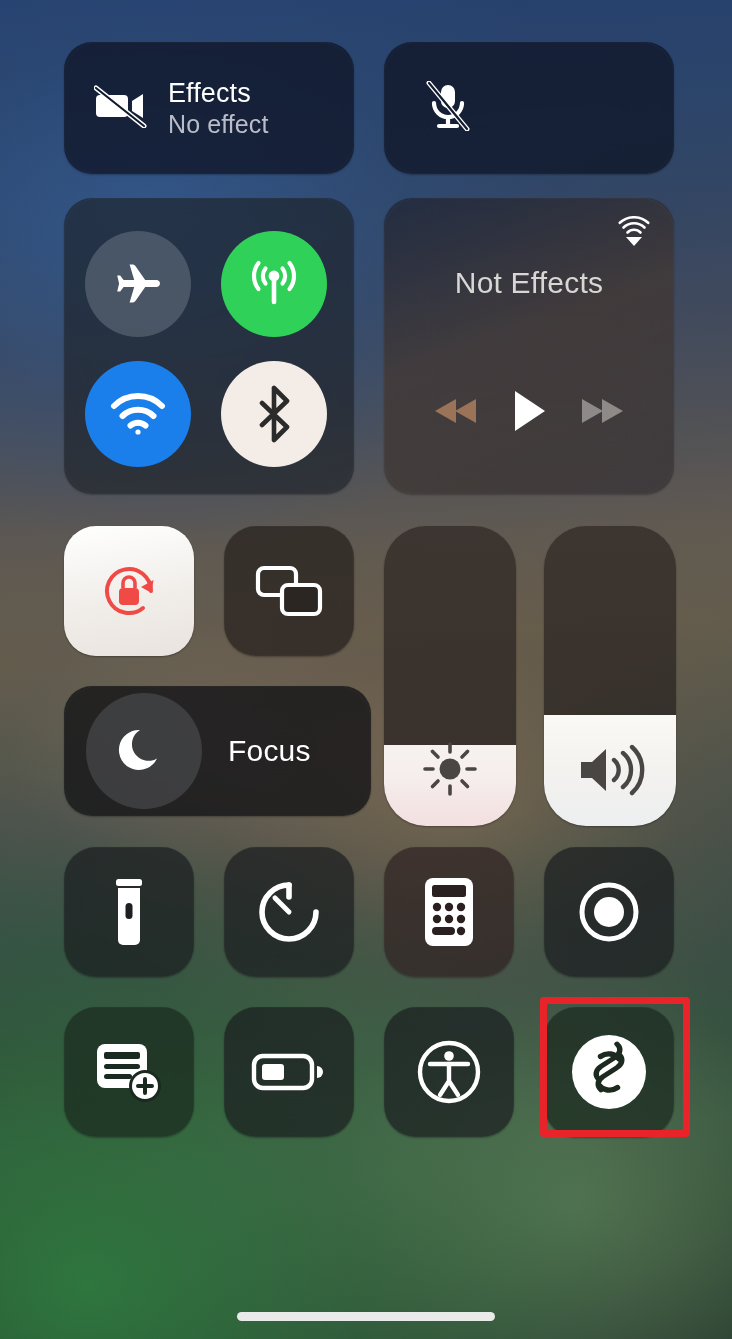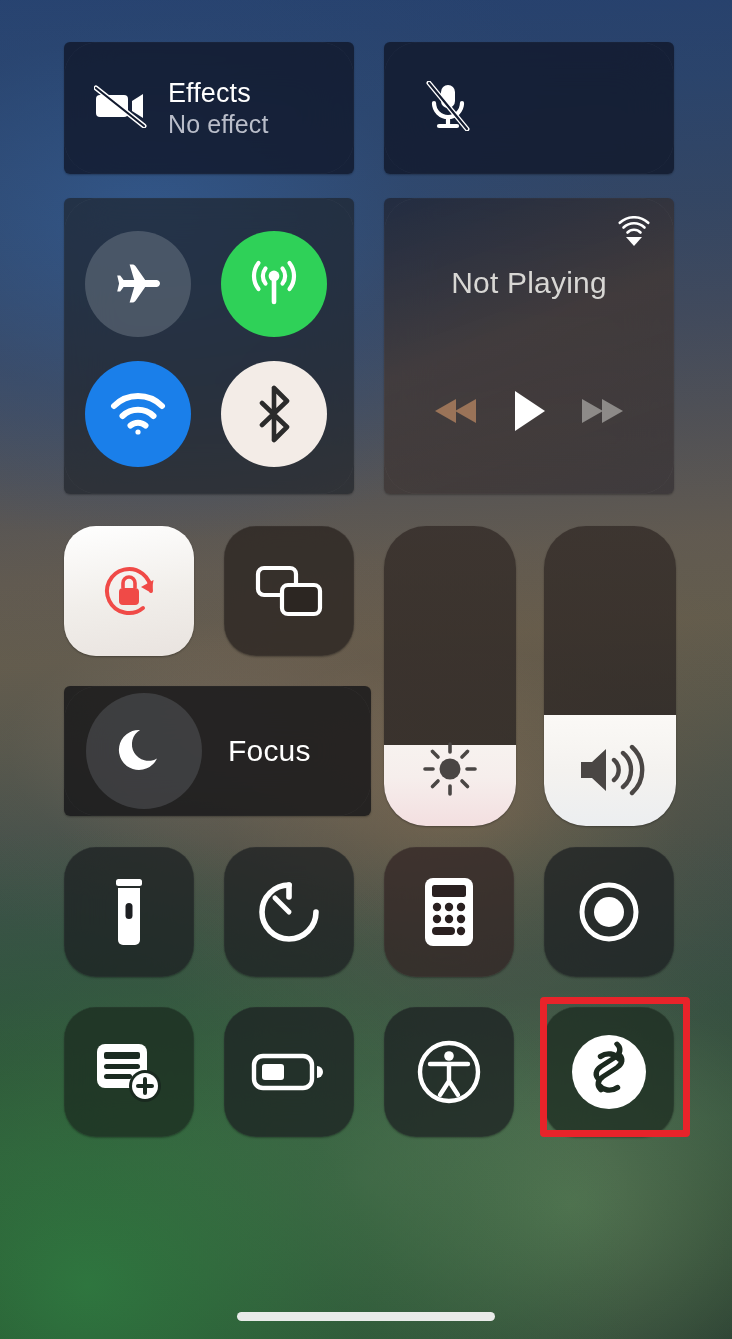--- a/index.html
+++ b/index.html
@@ -44,21 +44,21 @@
     background:linear-gradient(180deg, rgba(10,16,30,0.22) 0%, rgba(20,22,26,0.10) 40%, rgba(16,26,18,0.16) 100%);
   }
 
   
   #cc{
     position:absolute; left:0; top:0; width:732px; height:1339px;
   }
 
   .module{
     position:absolute;
-    border-radius:6px;
+    border-radius:28px;
     background:rgba(28,30,36,0.62);
     backdrop-filter:blur(24px);
     -webkit-backdrop-filter:blur(24px);
     box-shadow:0 1px 2px rgba(0,0,0,0.28);
     overflow:hidden;
   }
   .module::after{
     content:""; position:absolute; inset:0; border-radius:34px;
     box-shadow:inset 0 0 0 0.5px rgba(255,255,255,0.045);
     pointer-events:none;
@@ -235,21 +235,21 @@
 
     <span class="airplay">
       <svg width="36" height="36" viewBox="0 0 36 36">
         <path d="M18 30 l-8 -9 h16 z" fill="#fff"></path>
         <path d="M11.5 16.5 a9 9 0 0 1 13 0" fill="none" stroke="#fff" stroke-width="2.6" stroke-linecap="round"></path>
         <path d="M7.5 11.5 a15 15 0 0 1 21 0" fill="none" stroke="#fff" stroke-width="2.6" stroke-linecap="round"></path>
         <path d="M3.8 6.8 a21 21 0 0 1 28.4 0" fill="none" stroke="#fff" stroke-width="2.6" stroke-linecap="round"></path>
       </svg>
     </span>
 
-    <div class="np-title">Not Playing</div>
+    <div class="np-title">Not Effects</div>
 
     <div class="np-controls">
       <span>
         <svg width="48" height="34" viewBox="0 0 48 34">
           <path d="M23 17 L44 5 L44 29 z" fill="#9a7358"></path>
           <path d="M3 17 L24 5 L24 29 z" fill="#9a7358"></path>
         </svg>
       </span>
       <span>
         <svg width="40" height="46" viewBox="0 0 40 46">

